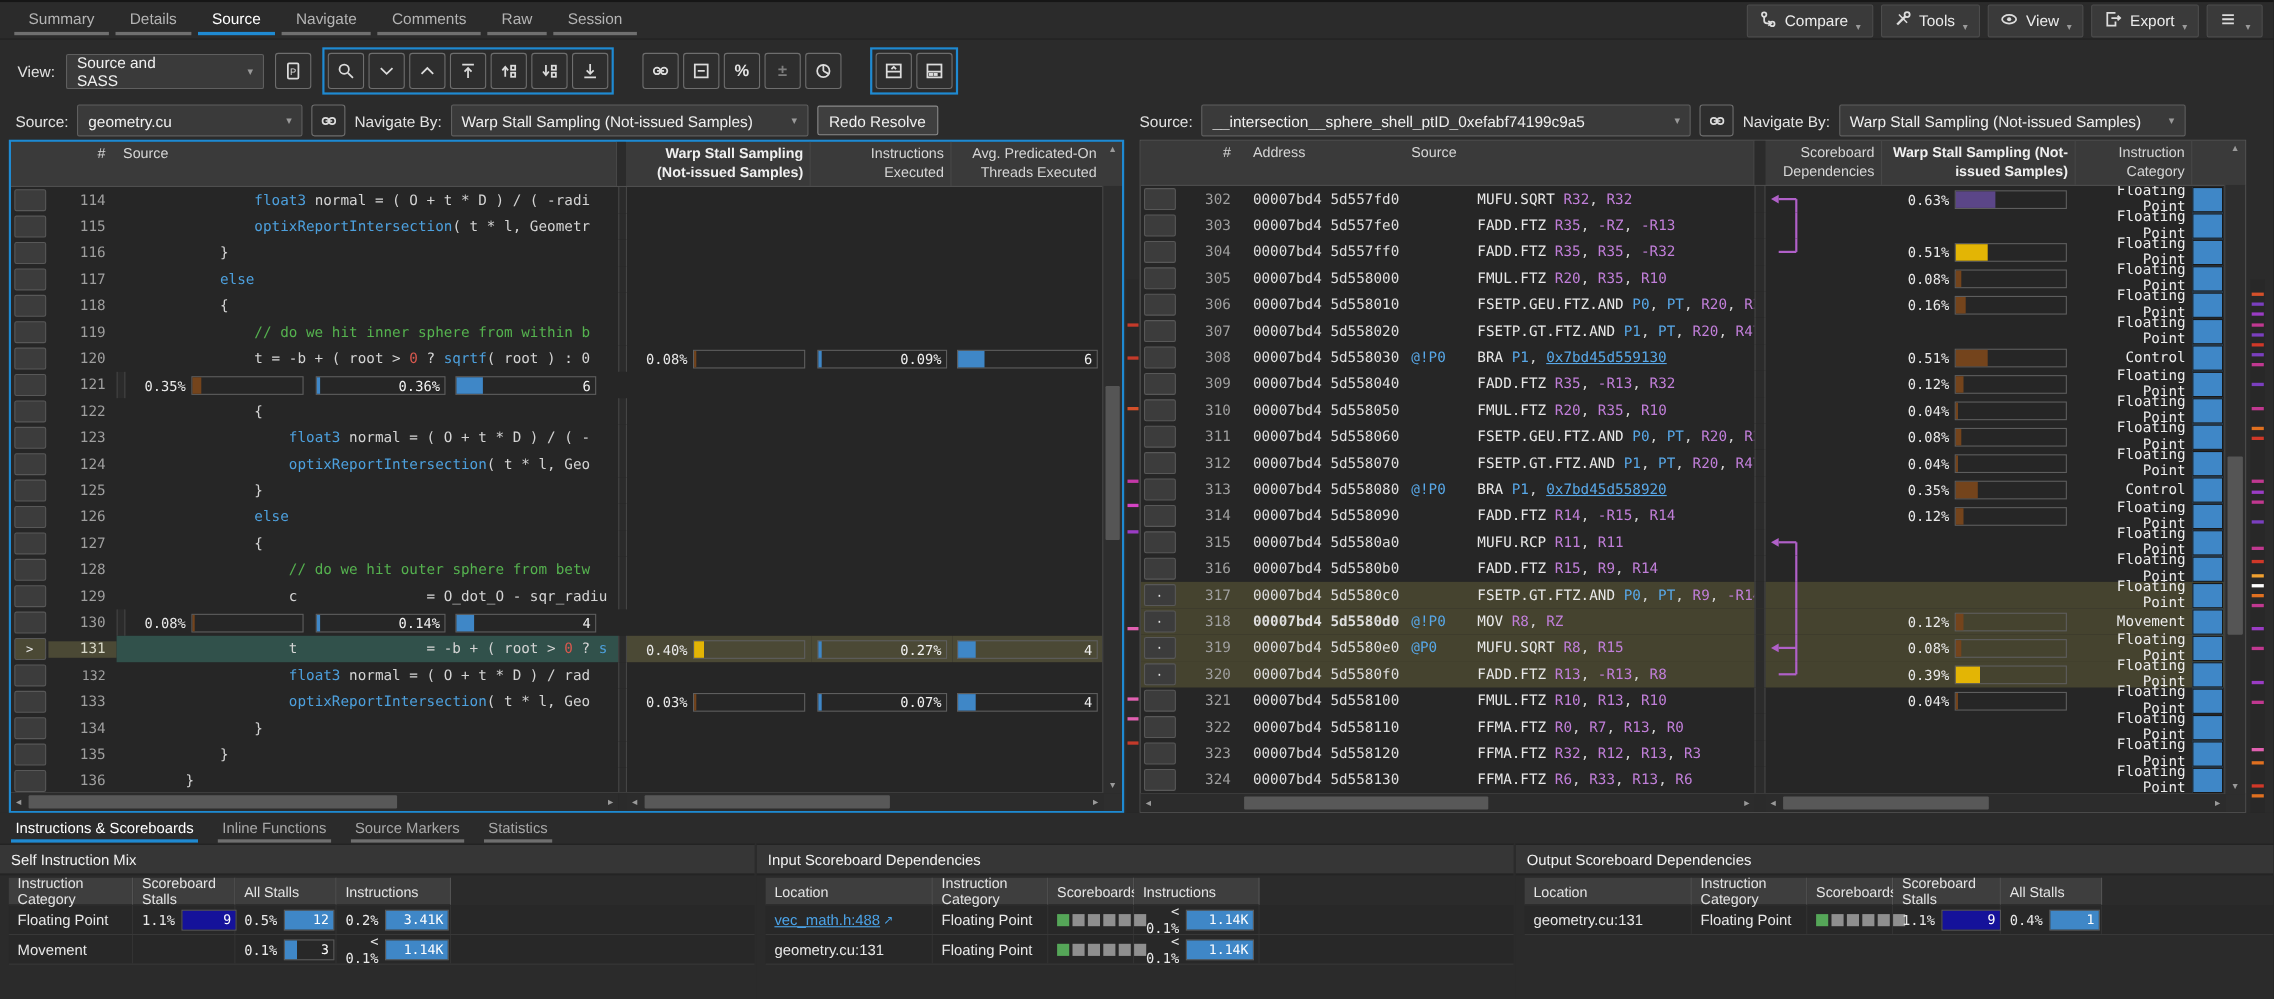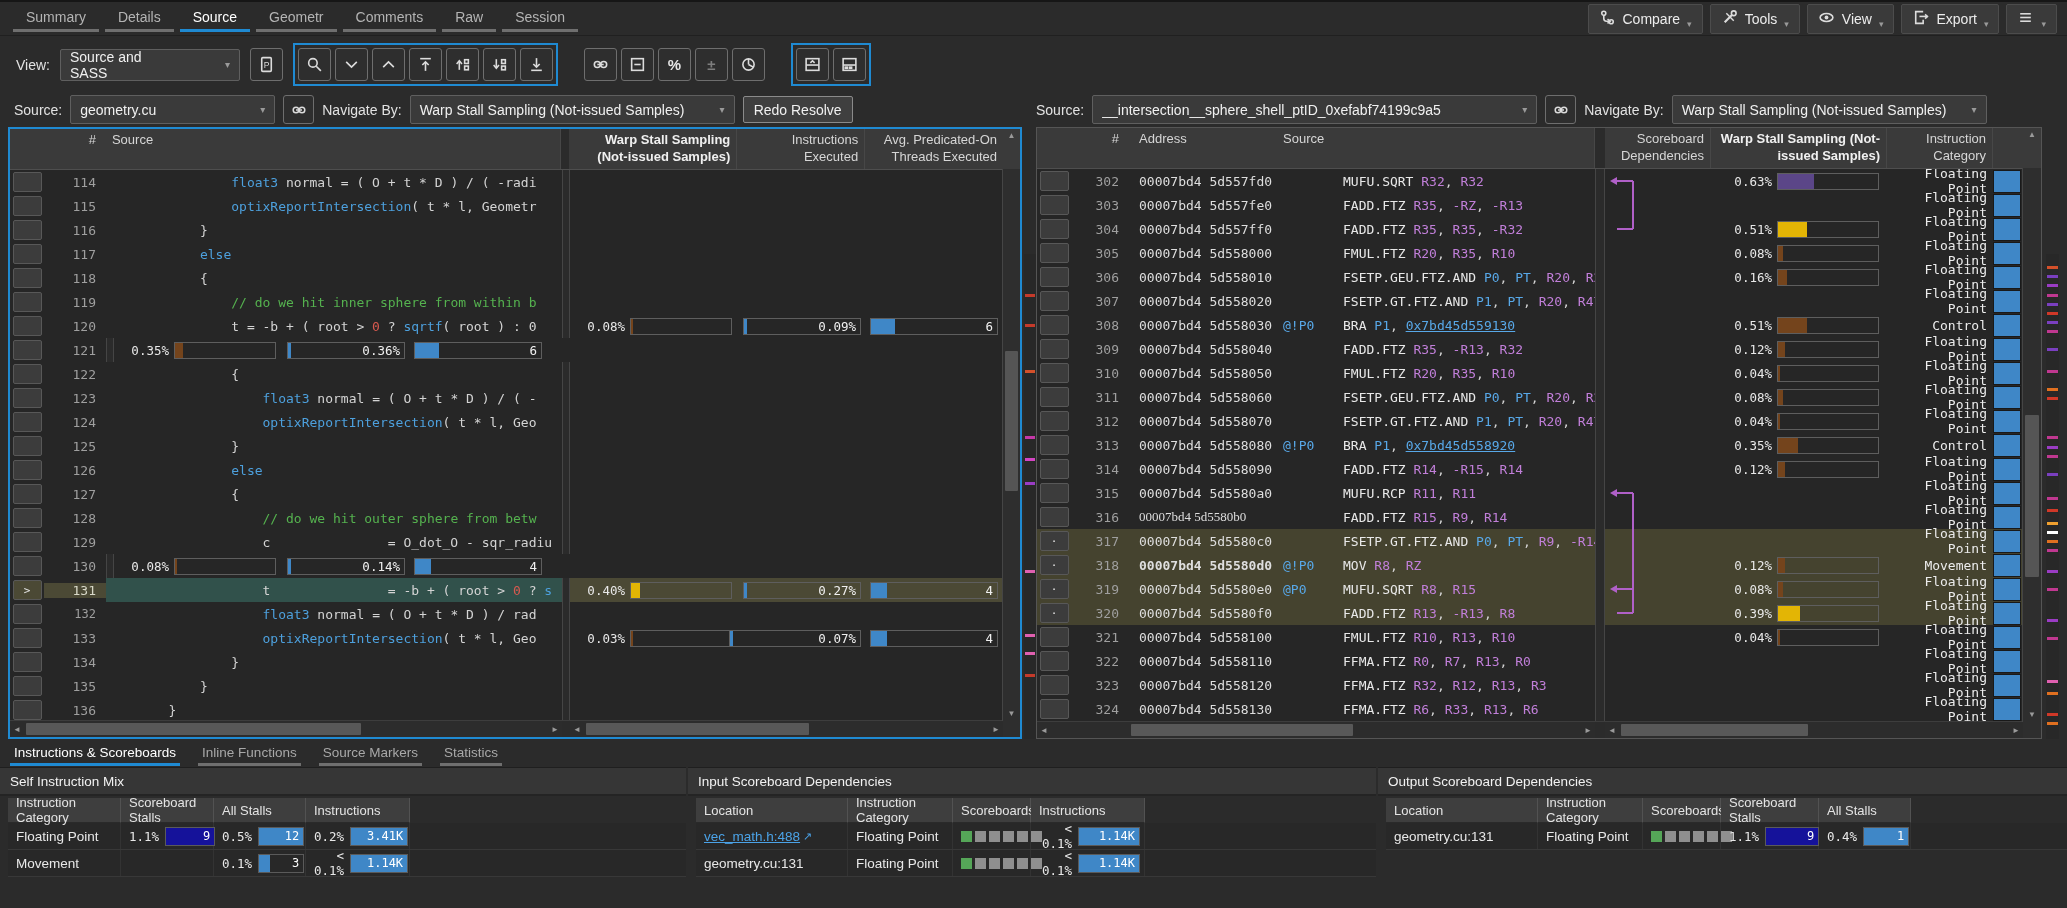--- a/index.html
+++ b/index.html
@@ -115,21 +115,21 @@
 </head>
 <body>
 
 <div class="app">
 
   <div class="tabbar">
     <div class="tabs" id="top-tabs">
         <div class="tab">Summary</div>
         <div class="tab">Details</div>
         <div class="tab active">Source</div>
-        <div class="tab">Geometr</div>
+        <div class="tab">Navigate</div>
         <div class="tab">Comments</div>
         <div class="tab">Raw</div>
         <div class="tab">Session</div>
       </div>
     <div class="actions" id="header-actions">
         <button class="abtn">
           <span><svg viewBox="0 0 16 16" fill="none" stroke="#dcdcdc" stroke-width="1.5">
               <circle cx="4.5" cy="4" r="1.9"></circle>
               <circle cx="11.5" cy="12" r="1.9"></circle>
               <path d="M4.5 6 v3 q0 2.5 2.5 2.5 h2.5"></path>
@@ -612,21 +612,21 @@
             <div class="lnum" style="width: 62px; font-size: 13px;">133</div>
             <div class="scell" style="width: 456px;"><span class="tk-p">                    </span><span class="tk-f">optixReportIntersection</span><span class="tk-p">( t * l, Geo</span></div>
             <div class="vsplit" style="width: 8px;"></div>
             <div class="dcell" style="width: 168px; padding-right: 6px;">
               <span class="pcttx" style="width: 54px;">0.03%</span>
               <div class="barbox" style="width: 102px;">
                 <div class="bfill" style="width: 2px; background: rgb(116, 68, 28);"></div>
               </div>
             </div>
             <div class="dcell" style="width: 128px; padding-right: 5px;">
-              <div class="barbox" style="width: 132px;">
+              <div class="barbox" style="width: 118px;">
                 <div class="bfill" style="width: 3px; background: rgb(63, 135, 199);"></div>
                 <div class="btext">0.07%</div>
               </div>
             </div>
             <div class="dcell" style="width: 138px; padding-right: 6px;">
               <div class="barbox" style="width: 128px;">
                 <div class="bfill" style="width: 12.5%; background: rgb(63, 135, 199);"></div>
                 <div class="btext">4</div>
               </div>
             </div>
@@ -1008,21 +1008,21 @@
             <div class="catc" style="width: 106px;">Floating Point</div>
             <div class="bbcell" style="width: 30px;">
               <div class="bbar"></div>
             </div>
           </div>
           <div class="row">
             <div class="gcell">
               <div class="gbox"></div>
             </div>
             <div class="lnum" style="width: 56px; padding-right: 8px;">316</div>
-            <div class="addrc" style="width: 150px; font-family: Liberation Serif, serif;">00007bd4 5d5580b0</div>
+            <div class="addrc" style="width: 150px;">00007bd4 5d5580b0</div>
             <div class="predc" style="width: 56px;"></div>
             <div class="scell" style="width: 262px; padding-left: 10px; box-sizing: border-box;"><span class="tk-m">FADD.FTZ </span><span class="tk-r">R15</span><span class="tk-p">, </span><span class="tk-r">R9</span><span class="tk-p">, </span><span class="tk-r">R14</span></div>
             <div class="vsplit" style="width: 10px;"></div>
             <div class="sbc" style="width: 106px;">
               <div class="sbv" style="top: 0px; bottom: 0px;"></div>
             </div>
             <div class="dcell" style="width: 176px; padding-right: 8px;"></div>
             <div class="catc" style="width: 106px;">Floating Point</div>
             <div class="bbcell" style="width: 30px;">
               <div class="bbar"></div>

